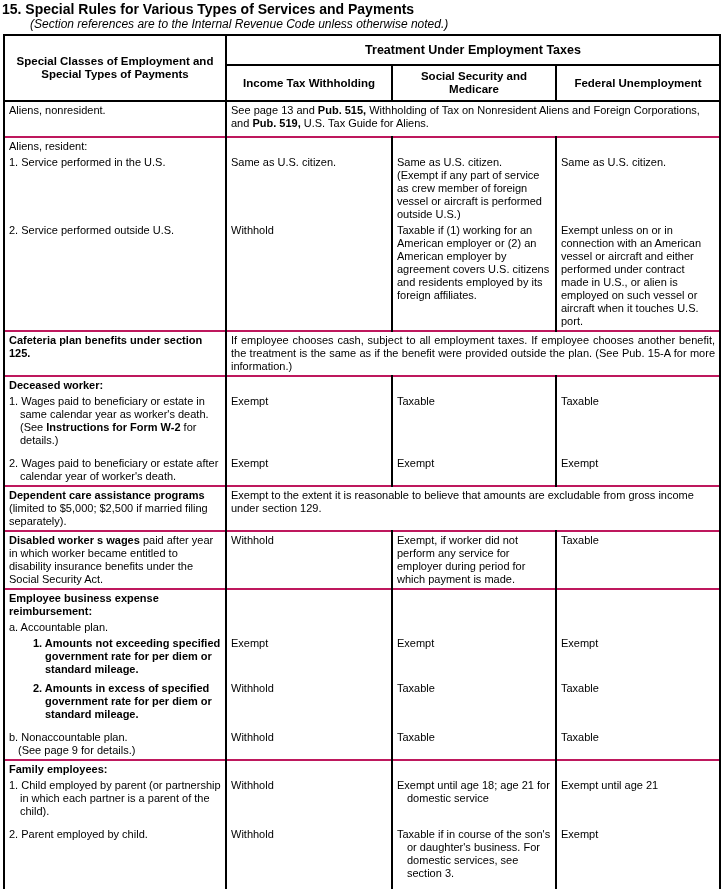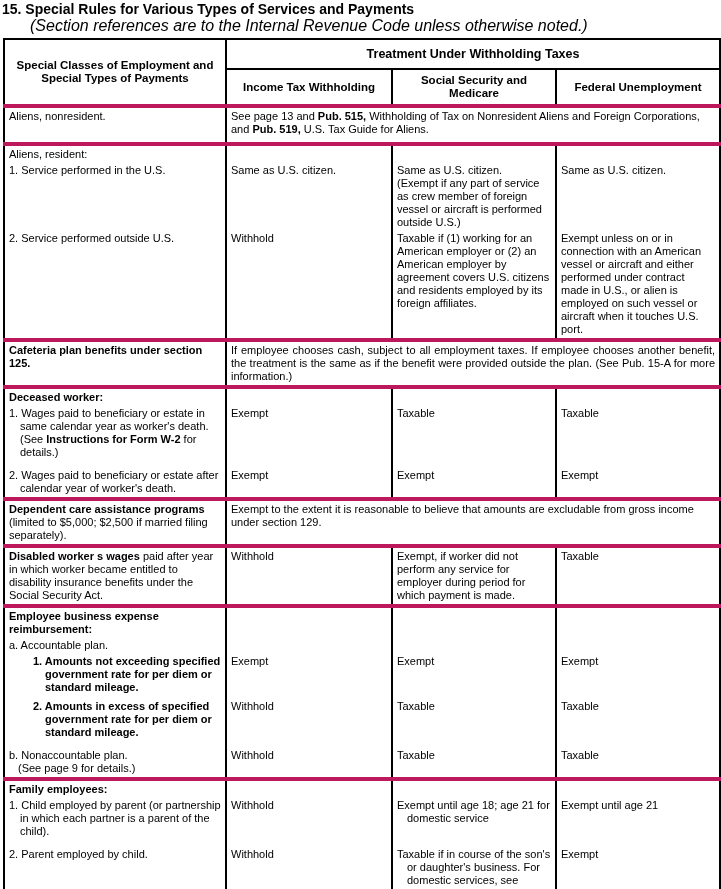--- a/index.html
+++ b/index.html
@@ -2,33 +2,33 @@
 <html><head>
 <meta charset="utf-8">
 <style>
   html, body { margin:0; padding:0; }
   body {
     width:721px; height:889px; background:#ffffff; color:#000000;
     font-family:"Liberation Sans", sans-serif;
     -webkit-font-smoothing:none;
   }
   .title { font-size:14px; font-weight:bold; margin:1px 0 0 2px; white-space:nowrap; }
-  .subtitle { font-size:16px; font-style:italic; margin:0 8px 3px 30px; }
+  .subtitle { font-size:12px; font-style:italic; margin:0 8px 3px 30px; }
   table { border-collapse:collapse; margin-left:3px; width:716px; table-layout:fixed; border:2px solid #000; }
   col.c1 { width:222px; } col.c2 { width:166px; } col.c3 { width:164px; } col.c4 { width:164px; }
   th, td {
     border-left:2px solid #000; border-right:2px solid #000;
     vertical-align:top; padding:2px 4px; font-size:11px; line-height:13px;
     text-align:left; font-weight:normal; word-wrap:break-word;
   }
   thead th { border-bottom:2px solid #000; text-align:center; font-weight:bold; }
   .h1 { font-size:11.5px; vertical-align:middle;margin-left:38px; }
   .hg { font-size:12.5px; height:24px; vertical-align:middle; }
   .h2 { font-size:11.5px; vertical-align:middle; height:30px; }
-  tbody tr.sec > td { border-top:4px solid #be185d; }
+  tbody tr.sec > td { border-top:2px solid #be185d; }
   tr.cont > td { padding-top:1px; }
   tr.gap > td { padding-top:8px; }
   tr.gap-sm > td { padding-top:4px; }
   .b { font-weight:bold; }
   .just { text-align:justify; }
   .hang { padding-left:11px; text-indent:-11px; }
   .hang2 { padding-left:36px; text-indent:-12px;font-weight:bold; }
   .hangv { padding-left:10px; text-indent:-10px; }
   .ind { padding-left:9px; }
   .tall-ar1 td { height:64px; }
@@ -45,21 +45,21 @@
 <table>
   <colgroup>
       <col class="c1">
       <col class="c2">
       <col class="c3">
       <col class="c4">
     </colgroup>
   <thead>
     <tr>
       <th class="h1" rowspan="2">Special Classes of Employment and Special Types of Payments</th>
-      <th class="hg" colspan="3">Treatment Under Withholding Taxes</th>
+      <th class="hg" colspan="3">Treatment Under Employment Taxes</th>
     </tr>
     <tr>
       <th class="h2">Income Tax Withholding</th>
       <th class="h2">Social Security and Medicare</th>
       <th class="h2">Federal Unemployment</th>
     </tr>
   </thead>
   <tbody>
 
     <tr class="sec tall-anr">

